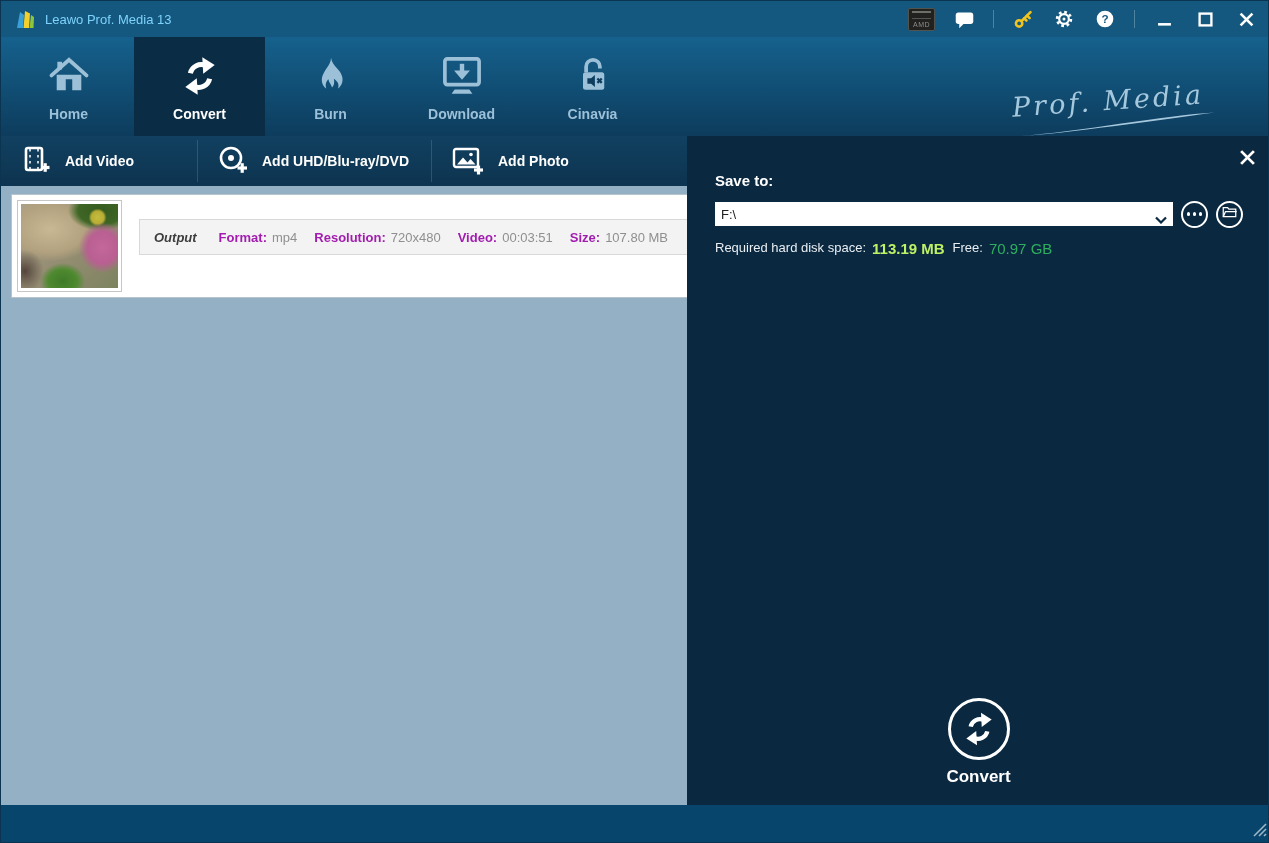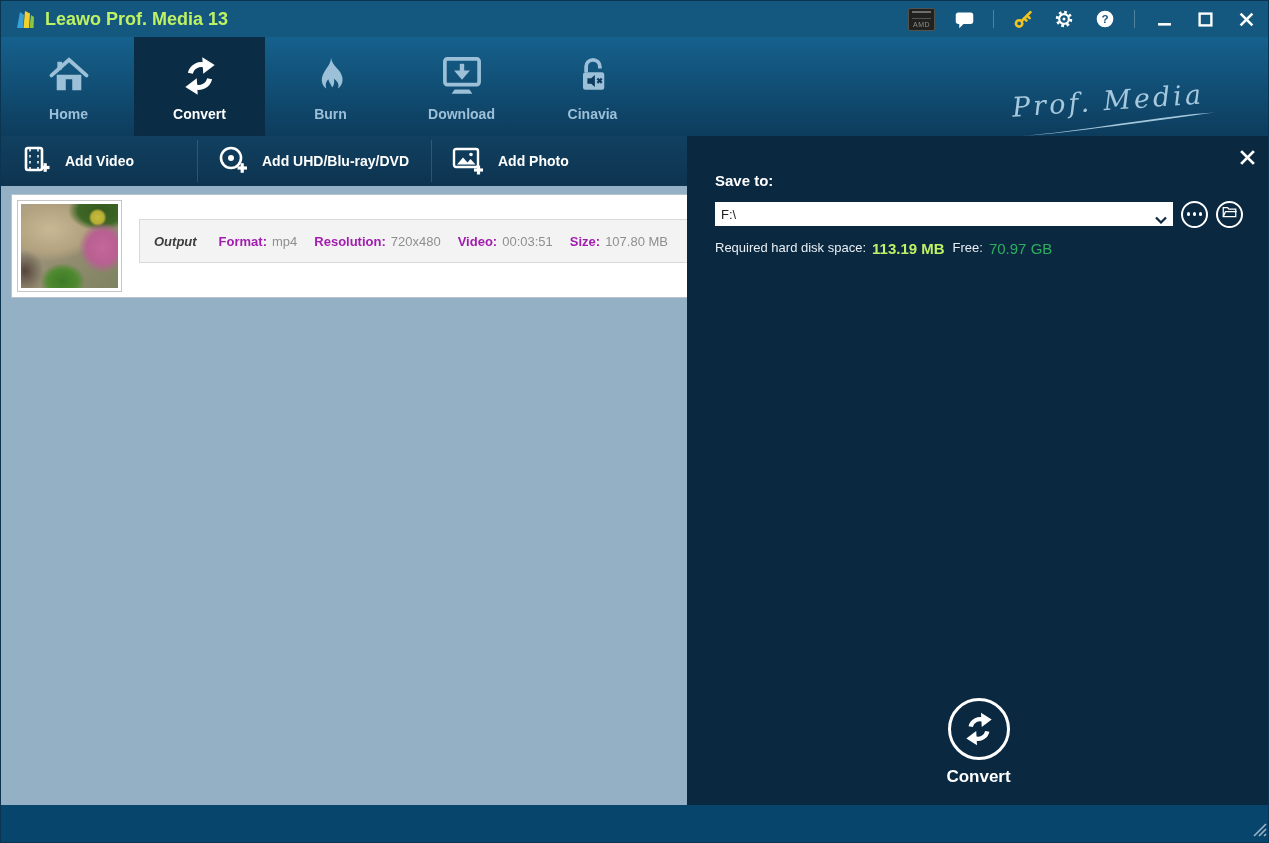--- a/index.html
+++ b/index.html
@@ -9,21 +9,21 @@
     position:relative; width:1269px; height:843px; overflow:hidden;
     background:#8fadc2; border:1px solid #0a3450;
   }
 
   
   .titlebar {
     position:absolute; left:0; top:0; width:100%; height:36px;
     background:#15587f; display:flex; align-items:center; padding:0 10px;
   }
   .titlebar .logo { width:24px; height:24px; margin:0 8px 0 2px; }
-  .titlebar .app-title { color:#bef264; font-size:18px;font-weight:bold; }
+  .titlebar .app-title { color:#7dd3fc; font-size:13px; }
   .titlebar .spacer { flex:1; }
   .tb-icons { display:flex; align-items:center; gap:17px; }
   .tb-btn { display:flex; align-items:center; justify-content:center; width:24px; height:24px; cursor:pointer; }
   .tb-sep { width:1px; height:18px; background:rgba(255,255,255,0.25); }
   .amd-badge {
     width:27px; height:23px; background:#21211f; border:1px solid #53534e; border-radius:2px;
     display:flex; flex-direction:column; align-items:center; justify-content:flex-end; padding:2px 2px;
   }
   .amd-badge .bars { width:19px; height:8px; border-top:2px solid #6e6e68; border-bottom:1px solid #55554f; margin-bottom:2px;}
   .amd-badge .amd-txt { font-size:7px; color:#8f8f88; line-height:7px; letter-spacing:0.5px; }
@@ -81,21 +81,21 @@
       radial-gradient(ellipse 30% 28% at 43% 92%, #3f7a28 0%, #4f8a30 50%, rgba(79,138,48,0) 78%),
       radial-gradient(circle 9px at 79% 16%, #c6bc3e 0%, #b7ad34 70%, rgba(183,173,52,0) 100%),
       radial-gradient(ellipse 42% 30% at 82% 8%, #35591f 0%, #3e6625 55%, rgba(62,102,37,0) 80%),
       radial-gradient(ellipse 26% 34% at 4% 80%, #54453c 0%, rgba(84,69,60,0) 75%),
       radial-gradient(ellipse 60% 45% at 30% 30%, #c9b894 0%, #b3a27f 60%, rgba(179,162,127,0) 85%),
       linear-gradient(135deg,#a9a088 0%, #968e74 50%, #7d835f 100%);
   }
   .media-info { flex:1; padding:13px 14px 0 12px; }
   .media-title { font-size:15px; font-weight:bold; color:#3a3a3a; }
   .output-box {
-    margin-top:11px; height:44px; background:#f3f3f3; border:1px solid #d9d9d9;
+    margin-top:11px; height:36px; background:#f3f3f3; border:1px solid #d9d9d9;
     display:flex; align-items:center; padding:12px 14px; font-size:13px; white-space:nowrap; overflow:hidden;
   }
   .out-tag { font-weight:bold; font-style:italic; color:#3c3c3c; margin-right:22px; }
   .f-label { font-weight:bold; color:#a21caf; margin-right:5px; }
   .f-value { color:#8f8f8f; margin-right:17px; }
 
   
   .panel {
     position:absolute; left:686px; top:135px; width:583px; height:671px;
     background:#0a2840; color:#fff;

